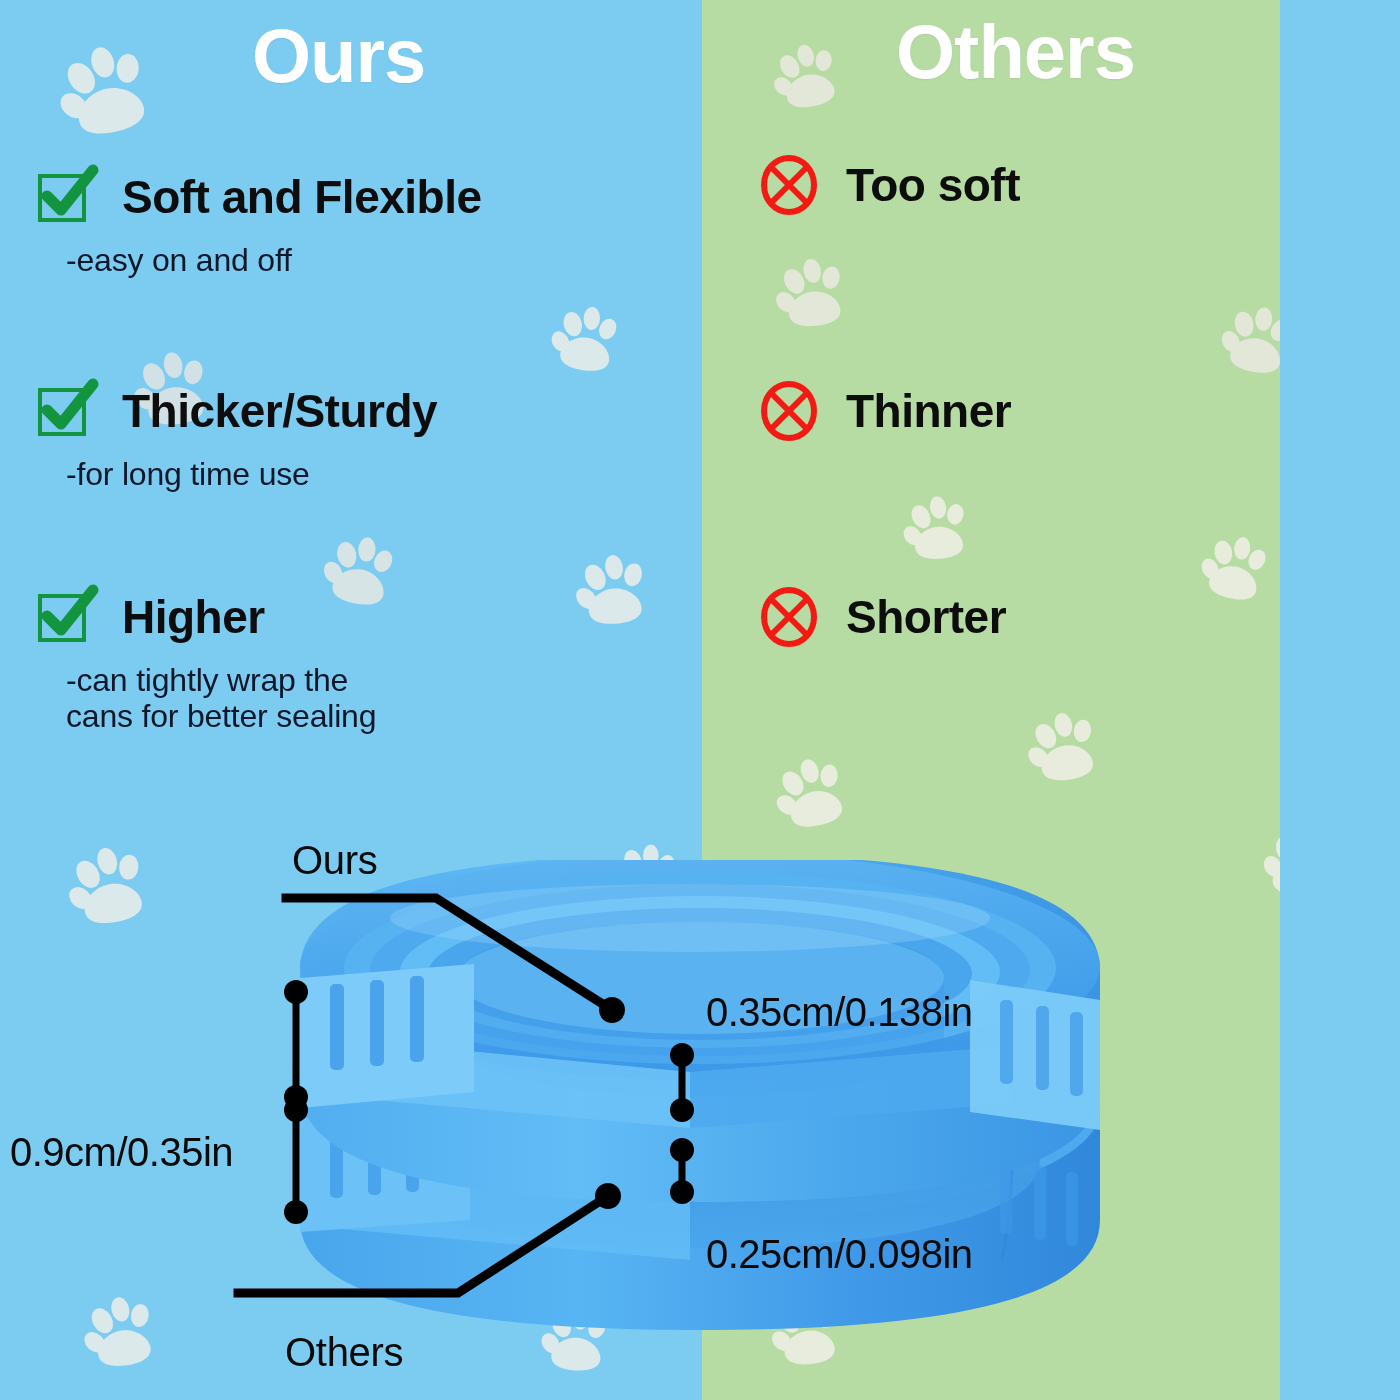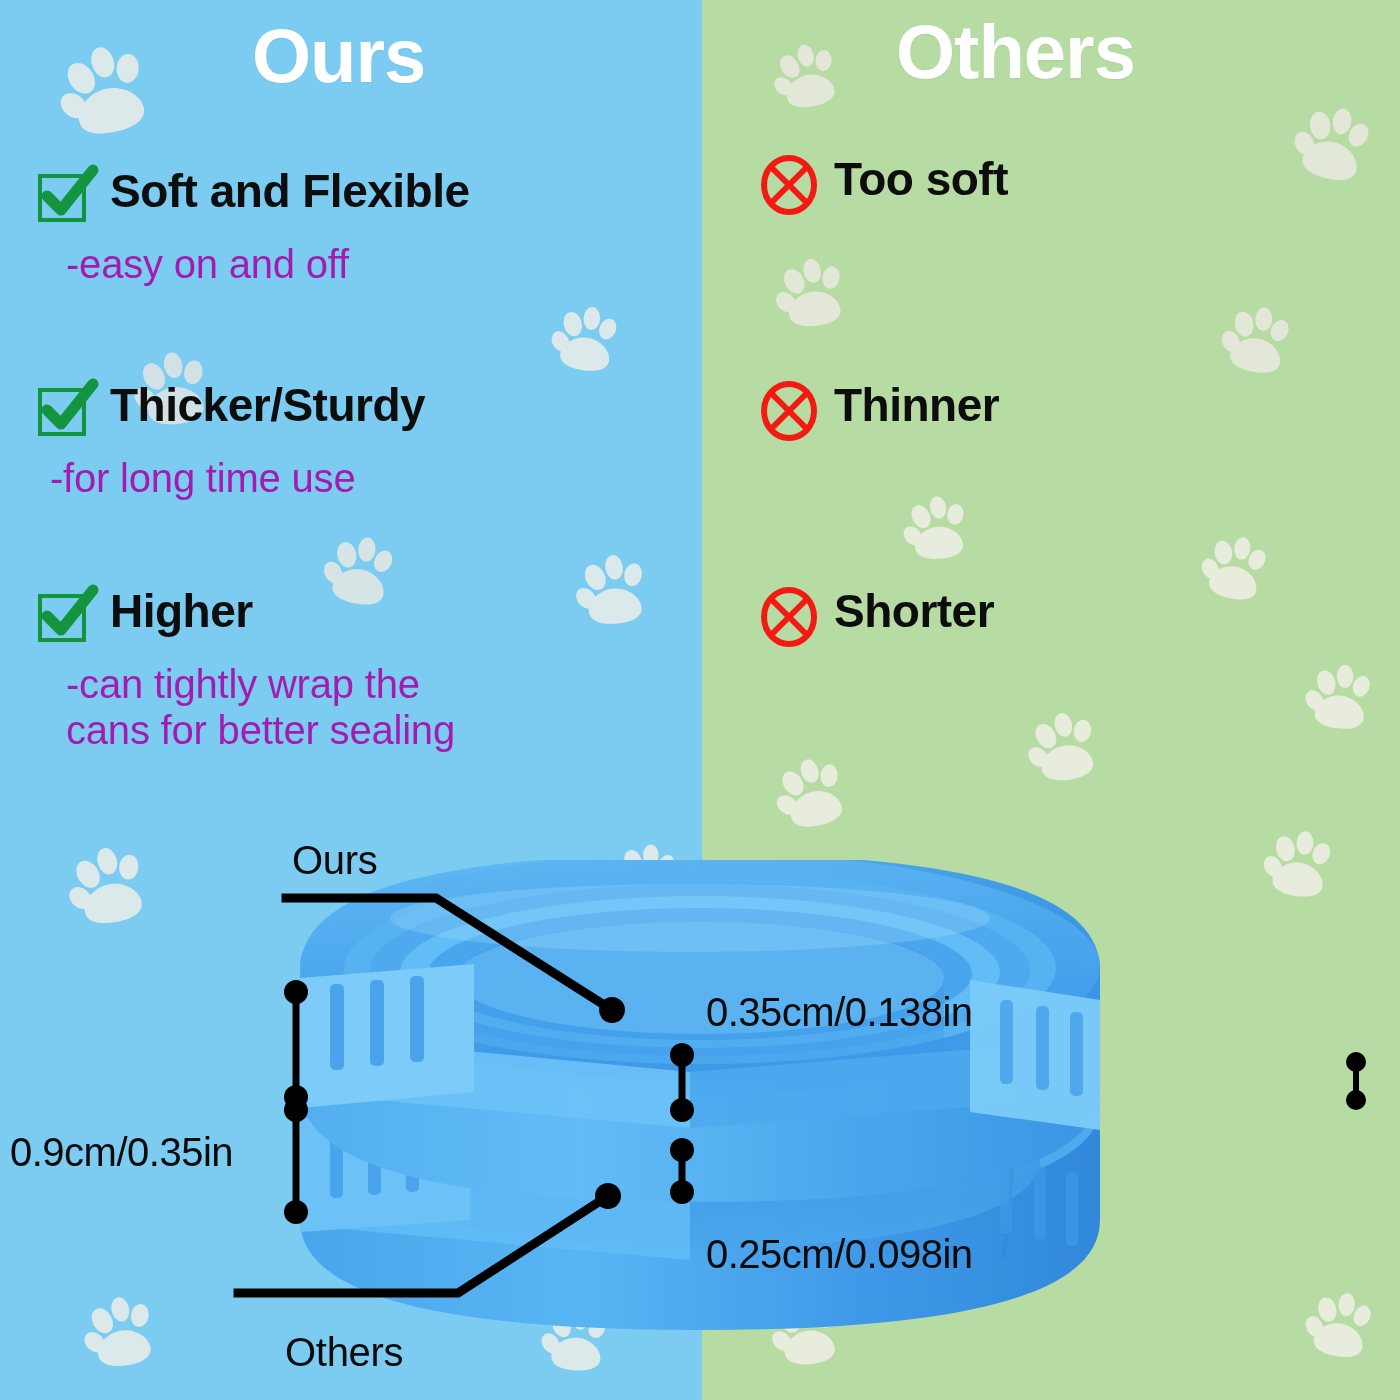--- a/index.html
+++ b/index.html
@@ -4,21 +4,21 @@
 <style>
   * { margin:0; padding:0; box-sizing:border-box; }
   html,body { width:1400px; height:1400px; }
   body {
     font-family:"Liberation Sans", sans-serif;
     overflow:hidden;
     position:relative;
     background:#7cccf2;
   }
 
-  #stage { position:absolute; inset:0; width:1400px; height:1400px; overflow:hidden;text-decoration:underline; }
+  #stage { position:absolute; inset:0; width:1280px; height:1400px; overflow:hidden;text-decoration:underline; }
 
   
   .panel { position:absolute; top:0; height:1400px; }
   .panel-left  { left:0;   width:702px; background:#7cccf2; }
   .panel-right { left:702px; width:698px; background:#b6dca4; }
 
   
   .paw { position:absolute; opacity:.82; }
   .paw svg { display:block; }
 
@@ -33,48 +33,49 @@
     white-space:nowrap;
     text-shadow:0 1px 2px rgba(0,0,0,.06);
   }
   #title-ours   { left:252px; top:18px; }
   #title-others { left:896px; top:14px; }
 
   
   .feature { position:absolute; }
   .feature-head {
     display:flex;
-    gap:16px;
+    align-items:center;
+    gap:28px;
   }
   .feature-title {
     font-size:46px;
     font-weight:bold;
     color:#0d0d0d;
     line-height:1;
     white-space:nowrap;
     letter-spacing:-.5px;
   }
   .feature-sub {
-    font-size:40px;
-    color:#a21caf;
+    font-size:32px;
+    color:#0f172a;
     line-height:1.14;
     margin-top:16px;
     white-space:pre-line;
     letter-spacing:-.2px;
   }
 
   .icon-box { flex:0 0 auto; width:58px; height:58px; position:relative; }
   .icon-box svg { position:absolute; left:0; top:0; overflow:visible; }
 
   
   #feat-ours-0 { left:36px; top:168px; }
   #feat-ours-1 { left:36px; top:382px; }
   #feat-ours-2 { left:36px; top:588px; }
   #feat-ours-0 .feature-sub { margin-left:30px; }
-  #feat-ours-1 .feature-sub { margin-left:14px; }
+  #feat-ours-1 .feature-sub { margin-left:30px; }
   #feat-ours-2 .feature-sub { margin-left:30px; }
 
   
   #feat-others-0 { left:760px; top:156px; }
   #feat-others-1 { left:760px; top:382px; }
   #feat-others-2 { left:760px; top:588px; }
 
   
   #product-photo { position:absolute; left:0; top:860px; width:1400px; height:540px; }
 

